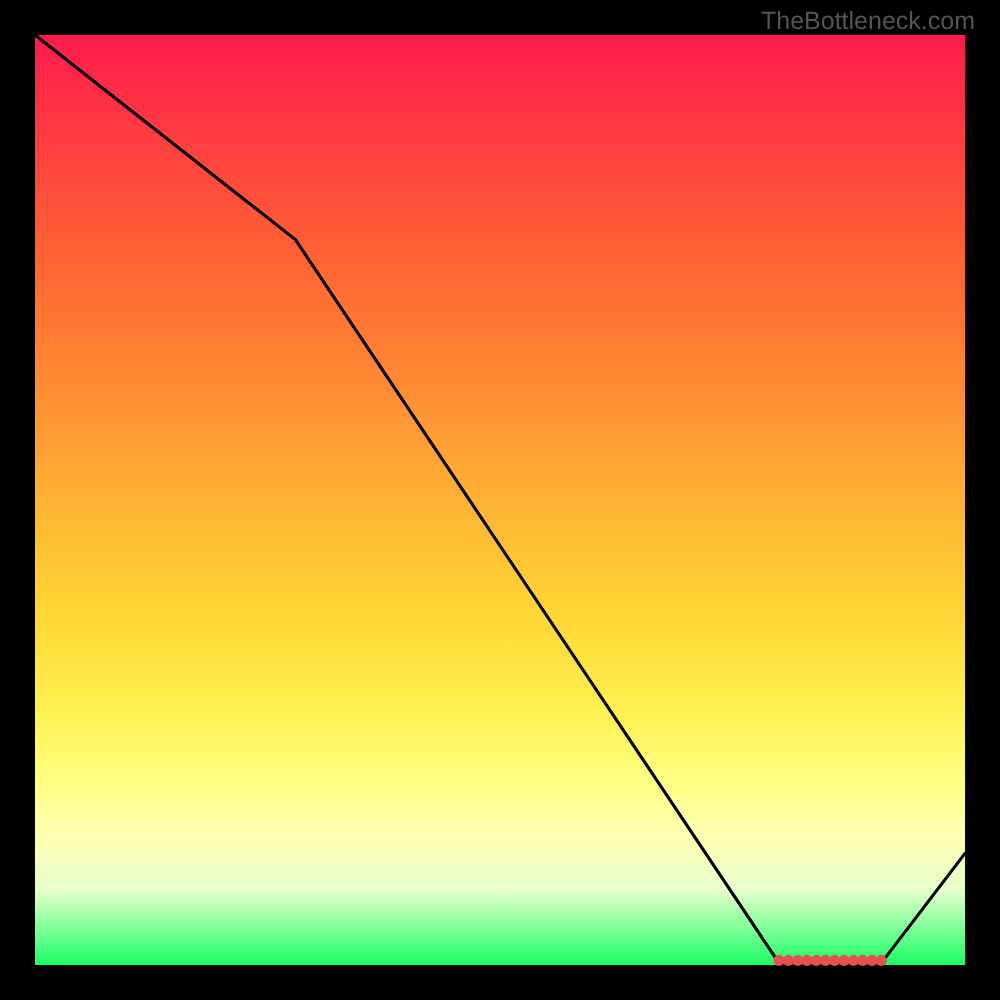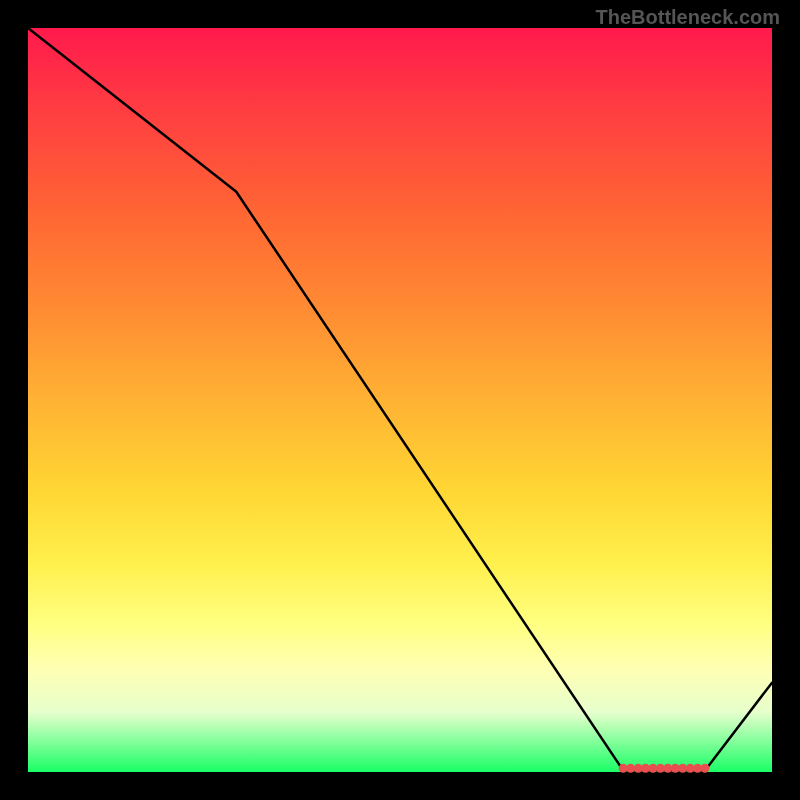--- a/index.html
+++ b/index.html
@@ -9,21 +9,21 @@
     background: #000;
     position: relative;
     font-family: Arial, sans-serif;
   }
   .watermark {
     position: absolute;
     top: 6px;
     right: 20px;
     color: #555;
     font-size: 20px;
-    font-weight: 700;
+    font-weight: 400;
     z-index: 10;
   }
   .plot-area {
     position: absolute;
     top: 28px;
     left: 28px;
     width: 744px;
     height: 744px;
     background: linear-gradient(to bottom,
       #ff1a4d 0%,

